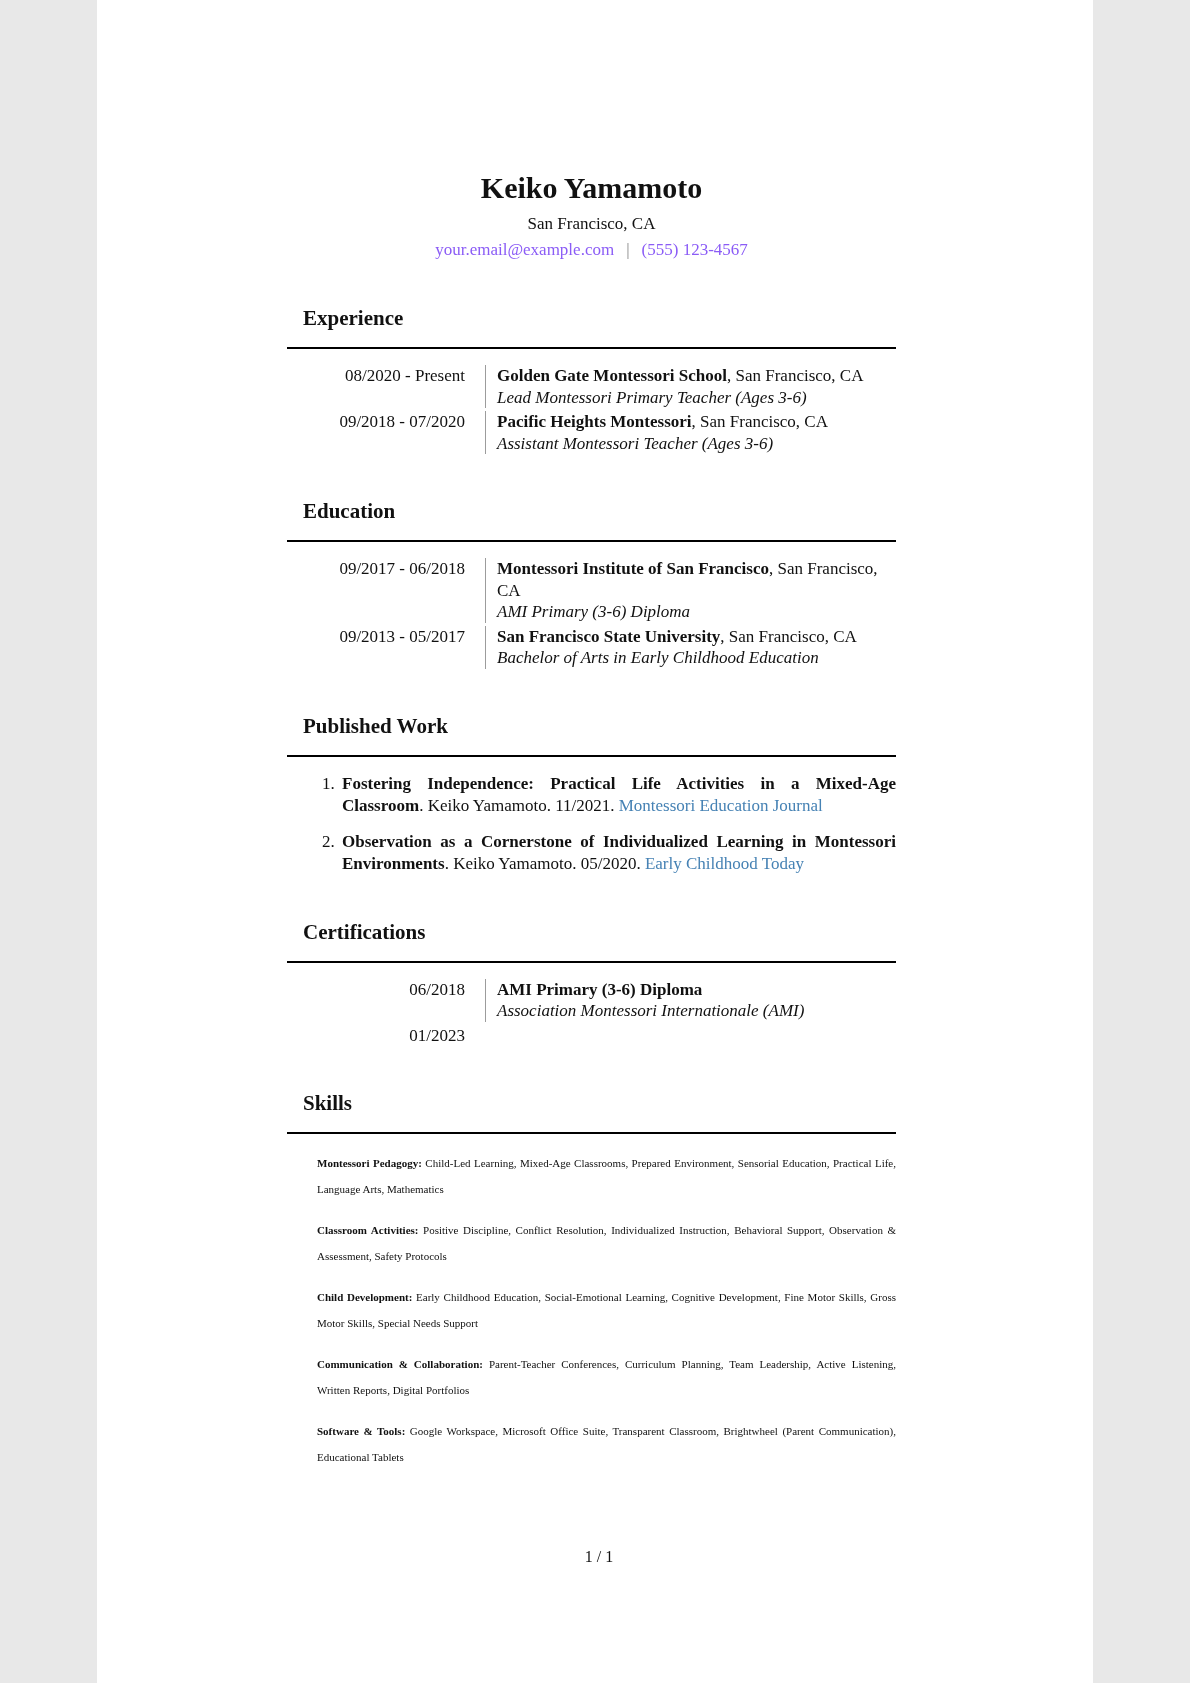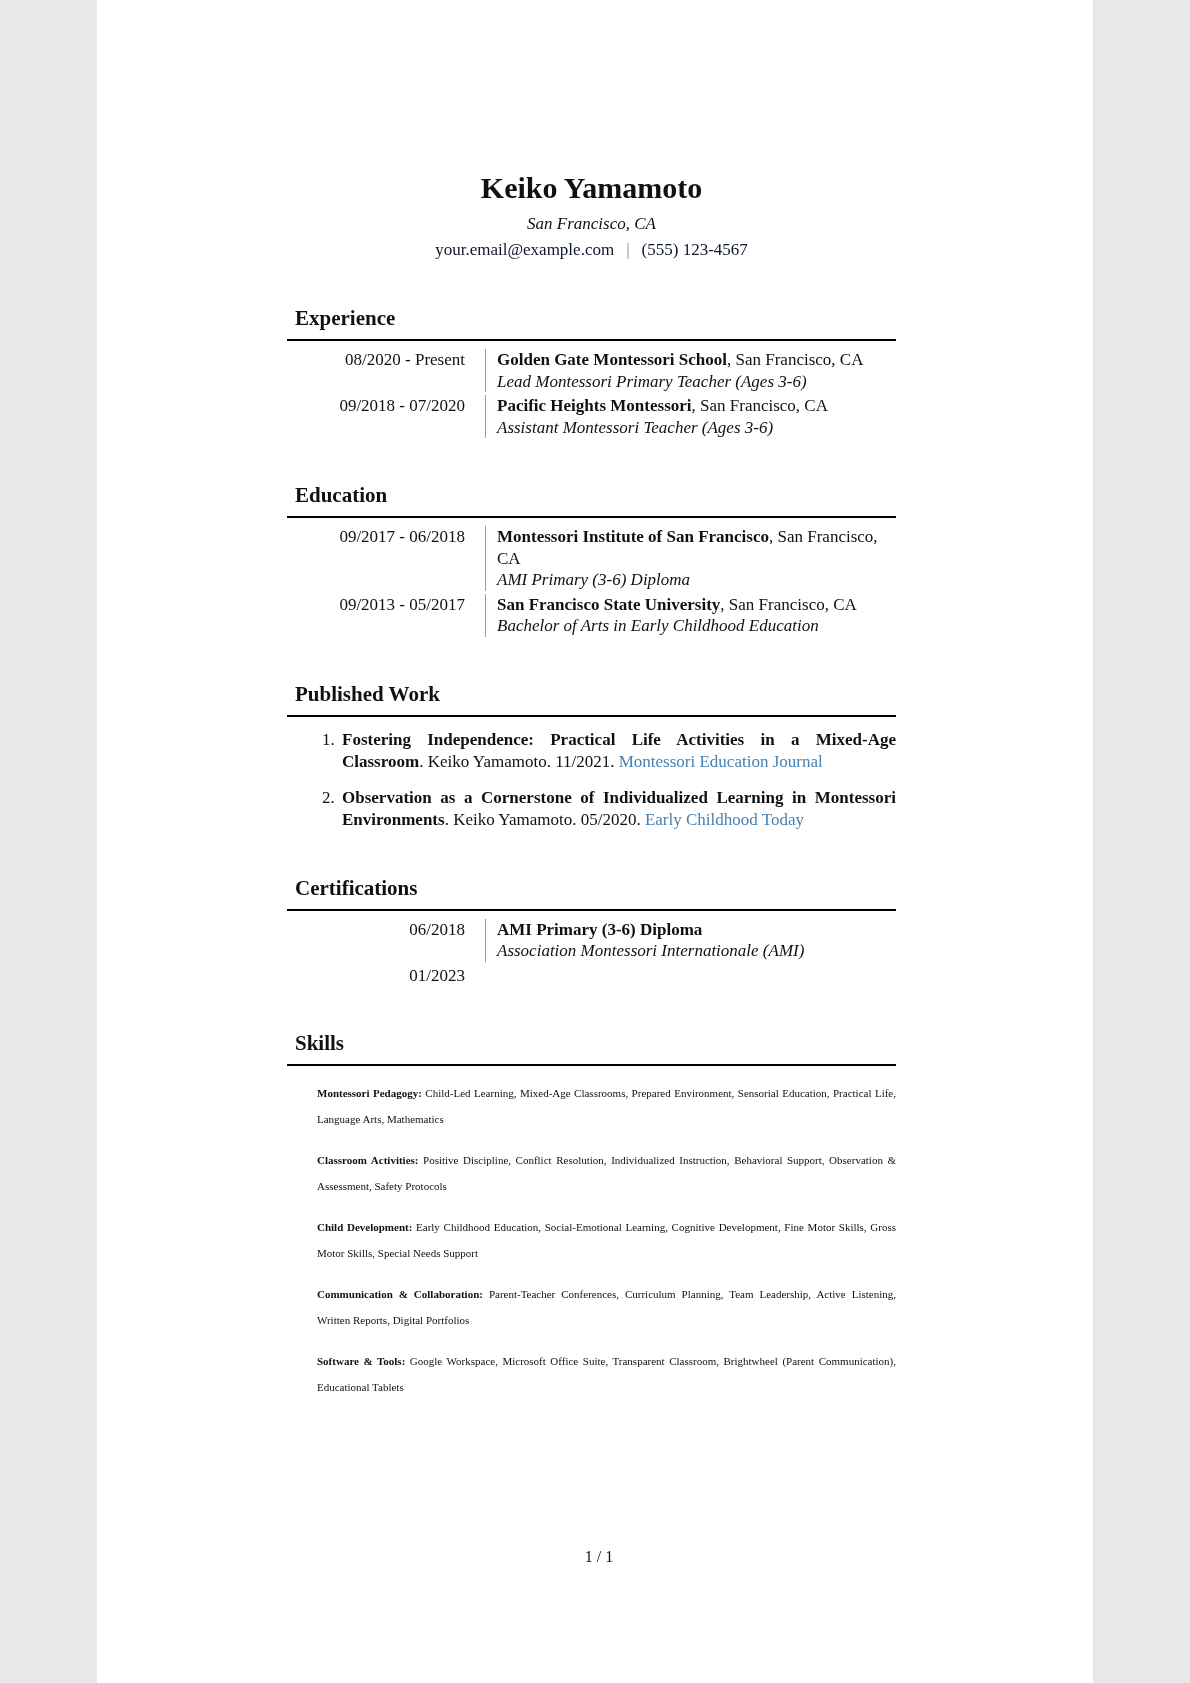--- a/index.html
+++ b/index.html
@@ -10,30 +10,30 @@
     margin:0 auto;
     background:#ffffff;
     color:#111111;
     font-family:"Liberation Serif","DejaVu Serif",serif;
     overflow:hidden;
   }
   .content { padding:170px 197px 0 190px; }
 
   
   .name { text-align:center; font-size:30px; font-weight:bold; line-height:36px; }
-  .location { text-align:center; font-size:17px; line-height:21px; margin-top:7px;font-style:italic; }
+  .location { text-align:center; font-size:17px; line-height:21px; margin-top:7px; }
   .contact { text-align:center; font-size:17px; line-height:22px; margin-top:5px; }
-  .contact a { color:#0f172a; text-decoration:none; cursor:pointer; }
+  .contact a { color:#8b5cf6; text-decoration:none; cursor:pointer; }
   .contact .sep { color:#8a8a8a; padding:0 12px; }
 
   
   .section { margin-top:44px; }
-  .section-title { font-size:21px; font-weight:bold; line-height:26px; margin:8px; }
+  .section-title { font-size:21px; font-weight:bold; line-height:26px; margin:16px; }
   .section-rule { border:none; border-bottom:2.5px solid #000; margin:4px 0 0 0; }
-  .section-body { margin-top:8px; }
+  .section-body { margin-top:16px; }
 
   
   .entry { display:flex; font-size:17px; line-height:21.5px; margin-bottom:3px; }
   .entry-date { flex:0 0 178px; text-align:right; white-space:nowrap; }
   .entry-main { margin-left:20px; padding-left:11px; border-left:1.5px solid #9c9c9c; }
   .entry-org { font-weight:bold; }
   .entry-role { font-style:italic; }
 
   
   .pub { display:flex; margin-top:14px; font-size:17px; line-height:22px; }

